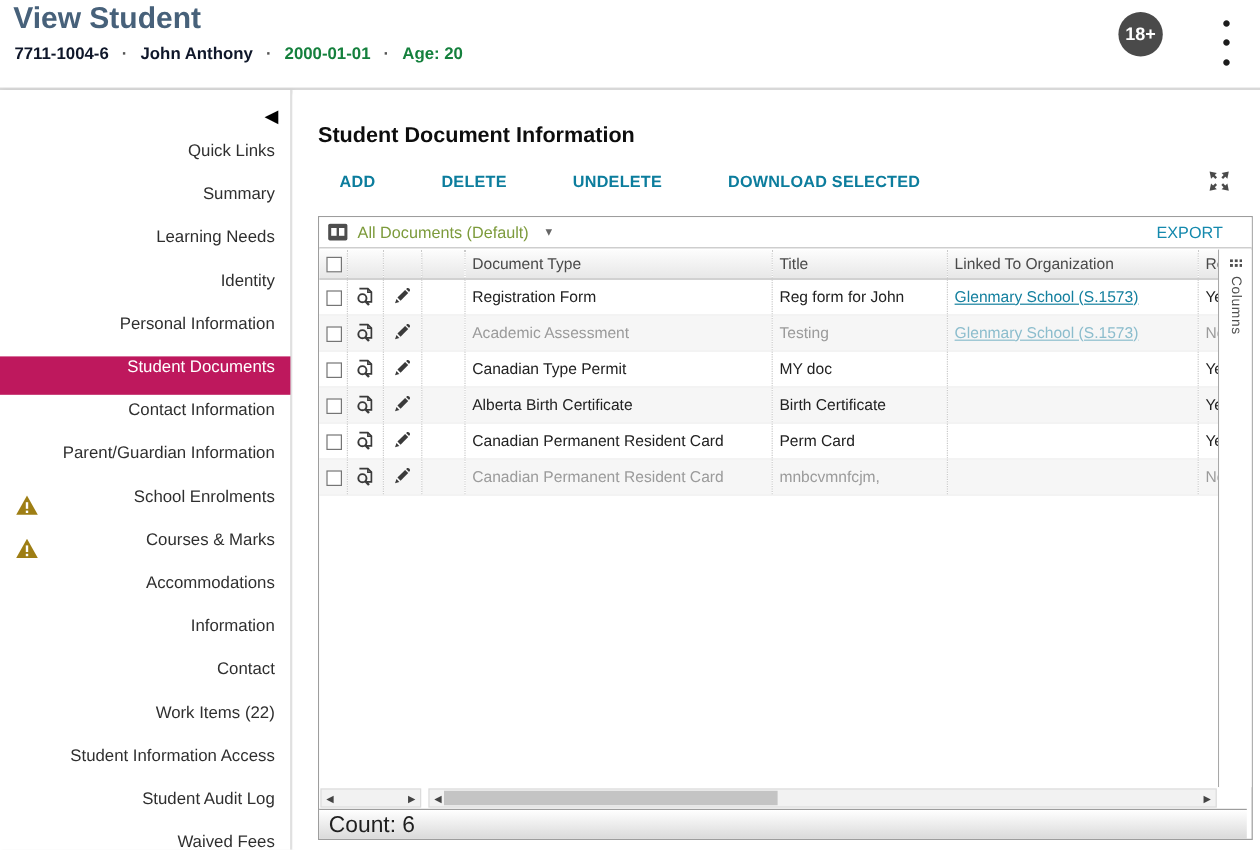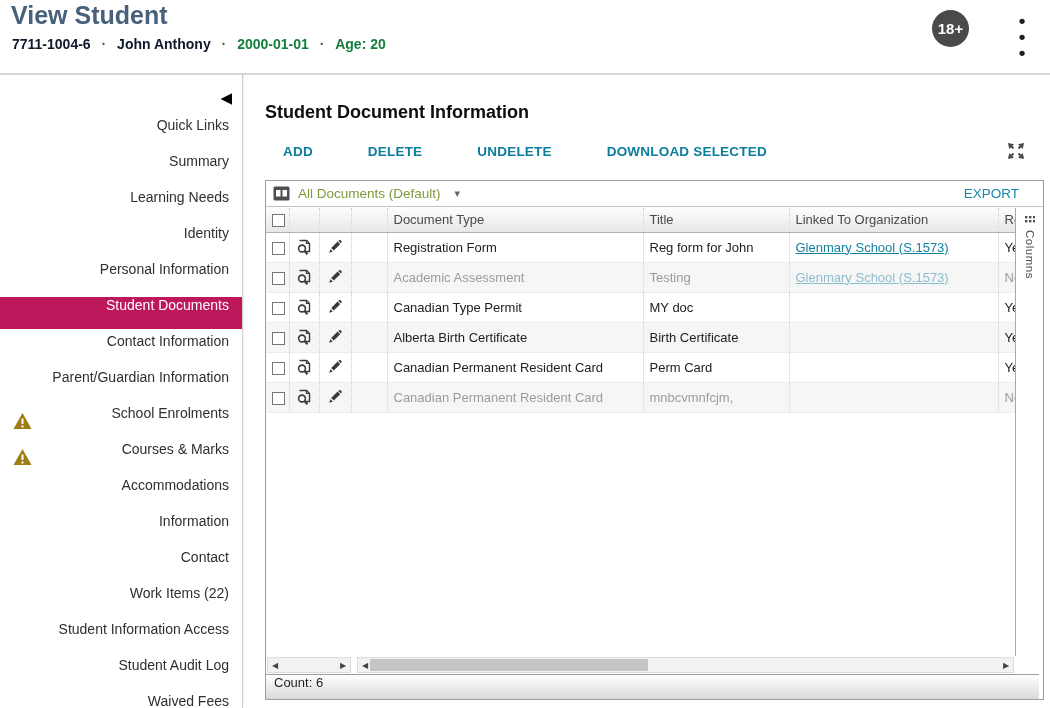--- a/index.html
+++ b/index.html
@@ -78,22 +78,22 @@
     display:flex; align-items:stretch; }
   .sbar { background:#f2f2f2; border:1px solid #dcdcdc; position:relative; height:16px; margin-top:1px; }
   .sbar-left { width:84px; margin-left:1px; }
   .sbar-right { flex:1; margin-left:6px; margin-right:2px; }
   .sb-arrow { position:absolute; top:0; width:14px; height:14px; font-size:8px; color:#444;
     display:flex; align-items:center; justify-content:center; cursor:pointer; }
   .sb-arrow.left { left:0; } .sb-arrow.right { right:0; }
   .sb-thumb { position:absolute; left:12px; top:1px; width:278px; height:12px; background:#c4c4c4; cursor:pointer; }
 
   .count-bar { position:absolute; left:0; right:4px; bottom:0; height:25px; border-top:1px solid #9d9d9d;
-    background:linear-gradient(#ffffff,#dadada); display:flex; align-items:flex-start; padding-left:8px;
-    font-size:13px; color:#1f1f1f; }
+    background:linear-gradient(#ffffff,#dadada); display:flex; align-items:flex-end; padding-left:8px;
+    font-size:19px; color:#1f1f1f; }
 </style>
 </head>
 <body>
 
 <svg width="0" height="0" style="position:absolute">
   <defs>
     <symbol id="icon-preview" viewBox="0 0 17 17">
       <path d="M3.5 1.5 h7 l3 3 v8 h-4" fill="none" stroke="#3a3a3a" stroke-width="1.4"></path>
       <path d="M10.5 1.5 v3 h3" fill="none" stroke="#3a3a3a" stroke-width="1.2"></path>
       <circle cx="6" cy="9.5" r="3.4" fill="none" stroke="#3a3a3a" stroke-width="1.6"></circle>

